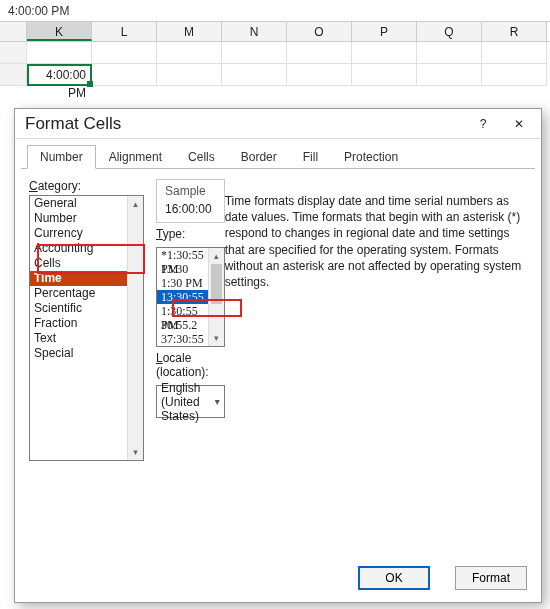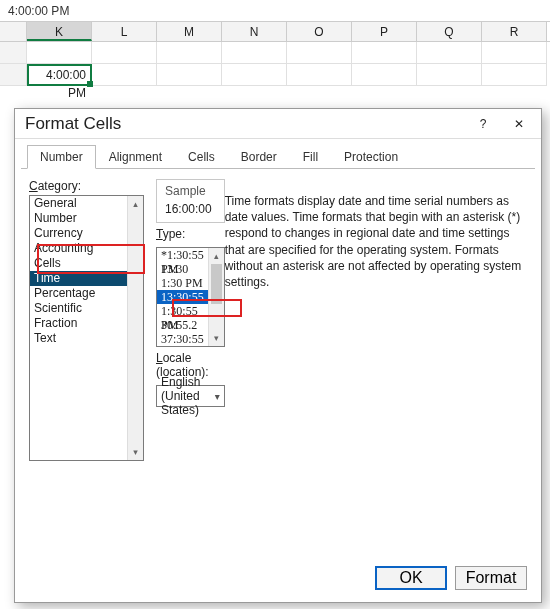--- a/index.html
+++ b/index.html
@@ -86,38 +86,38 @@
   .content { flex:1; padding: 10px 14px 0 14px; font-size:12px; display:flex; flex-direction:row; }
   .cols { display:flex; gap:12px; flex:1; min-height:0;}
   .leftcol { width:115px; display:flex; flex-direction:column; }
   .label { font-size:12px; margin-bottom:2px; }
   .catbox {
     border:1px solid #7a7a7a; height:266px; background:#fff; position:relative;
     display:flex;
   }
   .catlist { flex:1; padding:0; overflow:hidden;}
   .catlist .item { padding:0 4px; height:15px; line-height:15px; font-size:12px; cursor:default;}
-  .catlist .item.sel { background:#0c4a6e; color:#fff; }
+  .catlist .item.sel { background:#c2410c; color:#fff;font-weight:bold; }
   .scroll-track { width:16px; background:#f0f0f0; border-left:1px solid #ddd; position:relative;}
   .scroll-arrow { height:16px; display:flex; align-items:center; justify-content:center; font-size:9px; color:#666; background:#f0f0f0;}
   .rightcol { flex:1; display:flex; flex-direction:column; gap:4px; }
   .samplebox { border:1px solid #c8c8c8; height:44px; padding:4px 8px; }
   .samplebox .slabel { font-size:12px; color:#555;}
   .samplebox .sval { font-size:12px; margin-top:4px;}
   .typelist { border:1px solid #7a7a7a; height:100px; display:flex; background:#fff;}
   .typelist .items { flex:1; overflow:hidden;}
   .typelist .items .ti { padding:0 4px; height:14px; line-height:14px; font-size:12px; cursor:default;font-family:Liberation Serif, serif;}
   .typelist .items .ti.sel { background:#0a63c4; color:#fff;}
   .select {
-    border:1px solid #7a7a7a; height:22px; display:flex; align-items:center; padding:0 4px; justify-content:space-between; background:#fff;
+    border:1px solid #7a7a7a; height:33px; display:flex; align-items:center; padding:0 4px; justify-content:space-between; background:#fff;
   }
   .select .arr { font-size:10px; color:#555;}
   .desc { font-size:12px; color:#222; margin:14px 0 0 0; line-height:1.35; }
   .btnrow { display:flex; justify-content:flex-end; gap:8px; padding:10px 14px 12px 0;}
-  .btn { min-width:72px; height:24px; border:1px solid #9a9a9a; background:#f3f3f3; font-size:16px; }
+  .btn { min-width:72px; height:24px; border:1px solid #9a9a9a; background:#f3f3f3; font-size:12px;margin-left:17px; }
   .btn.primary { border:1px solid #0a63c4; box-shadow: inset 0 0 0 1px #0a63c4;}
   .redring { border:2px solid #d22; position:absolute; pointer-events:none;}
 </style>
 </head>
 <body>
 
 <div class="formula-bar">4:00:00 PM</div>
 <div class="col-headers">
   <div class="col-h first"></div>
   <div class="col-h sel">K</div>
@@ -181,20 +181,21 @@
               <div class="item">General</div>
               <div class="item">Number</div>
               <div class="item">Currency</div>
               <div class="item">Accounting</div>
               <div class="item">Cells</div>
               <div class="item sel">Time</div>
               <div class="item">Percentage</div>
               <div class="item">Scientific</div>
               <div class="item">Fraction</div>
               <div class="item">Text</div>
+              <div class="item">Special</div>
             </div>
           <div class="scroll-track">
             <div class="scroll-arrow">▴</div>
             <div style="flex:1"></div>
             <div class="scroll-arrow" style="position:absolute;bottom:0;width:100%;">▾</div>
           </div>
         </div>
       </div>
 
       <div class="rightcol">

